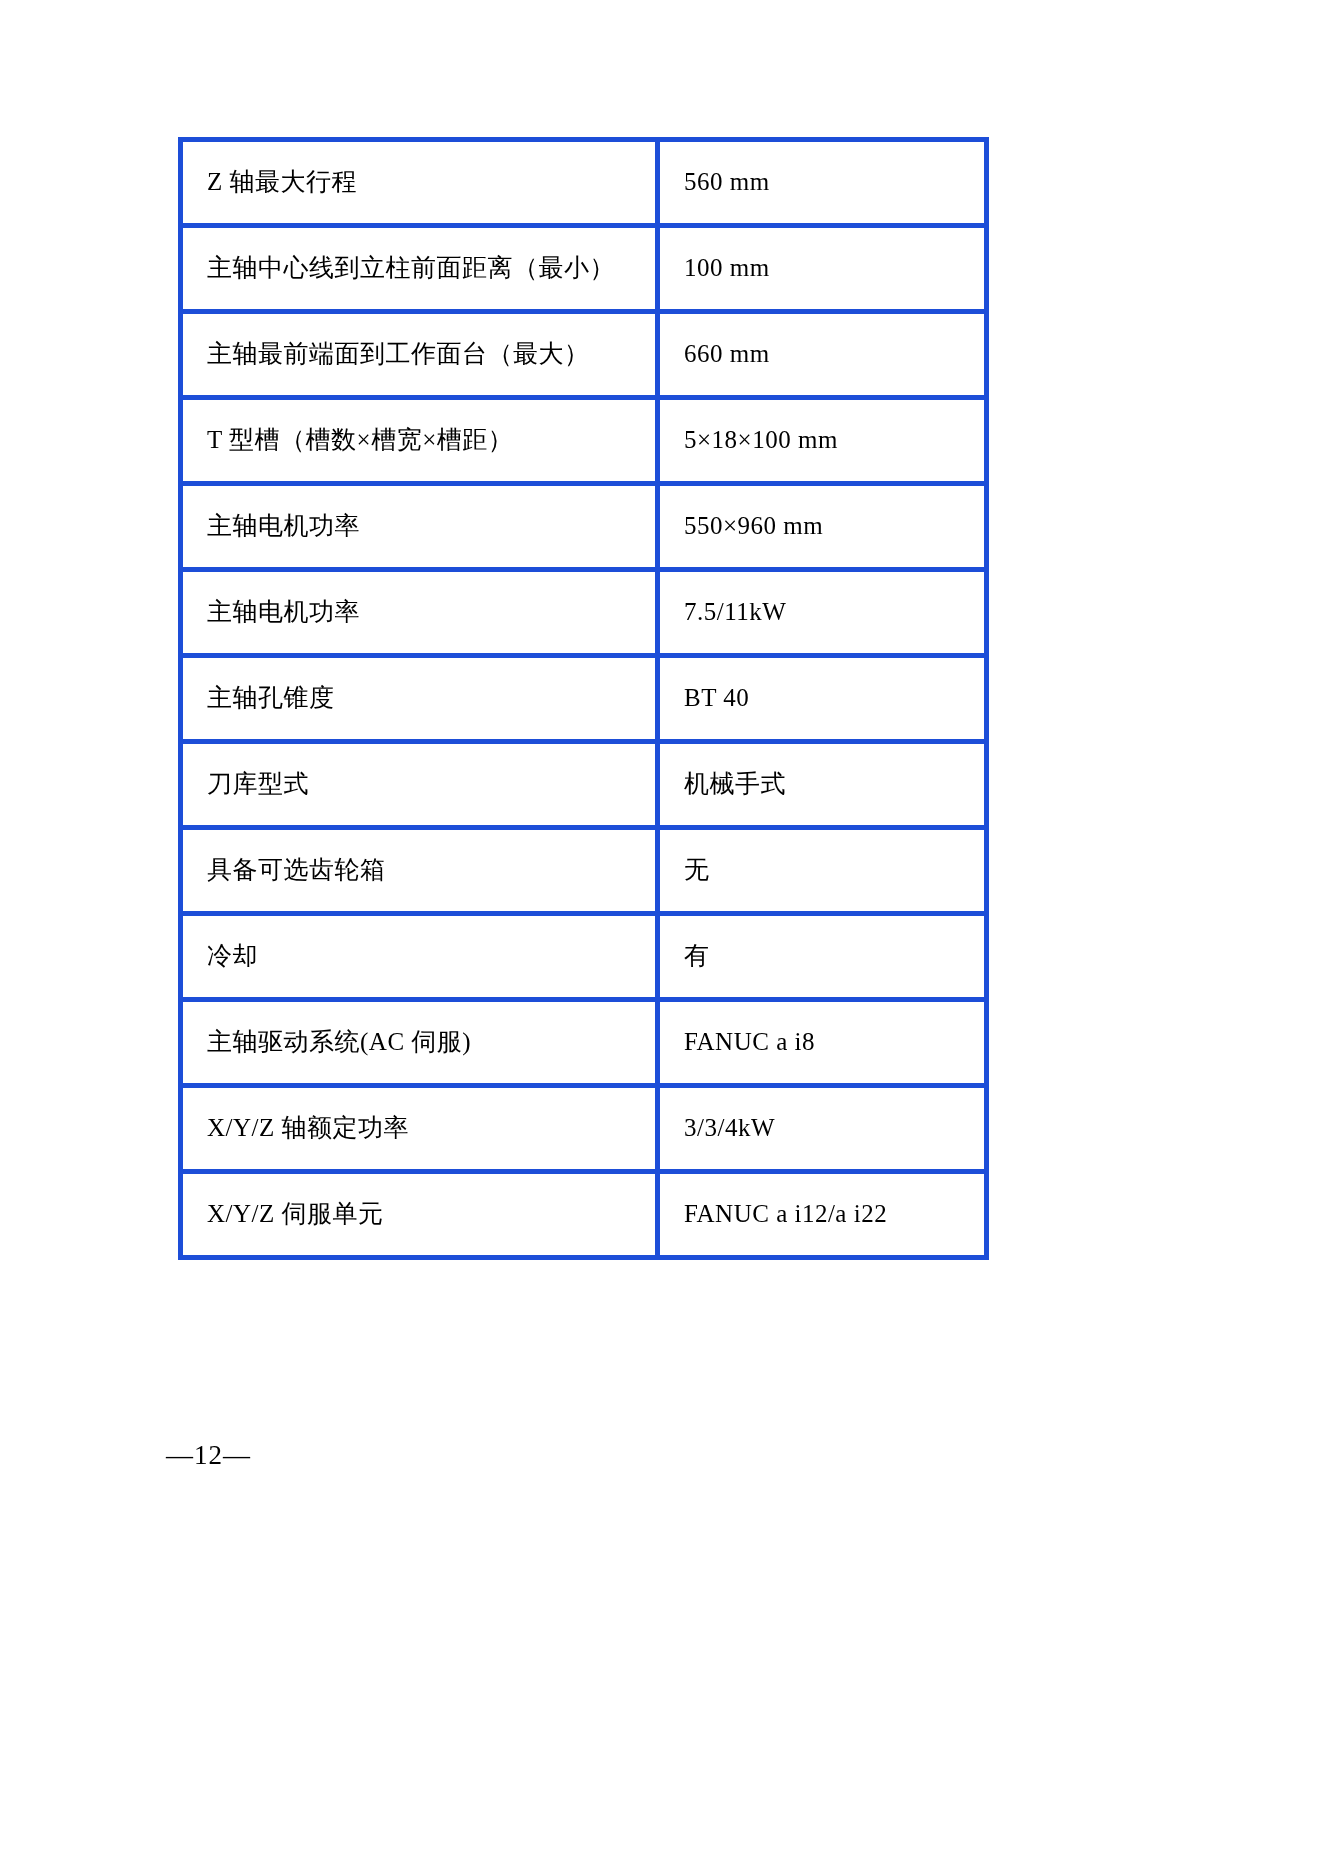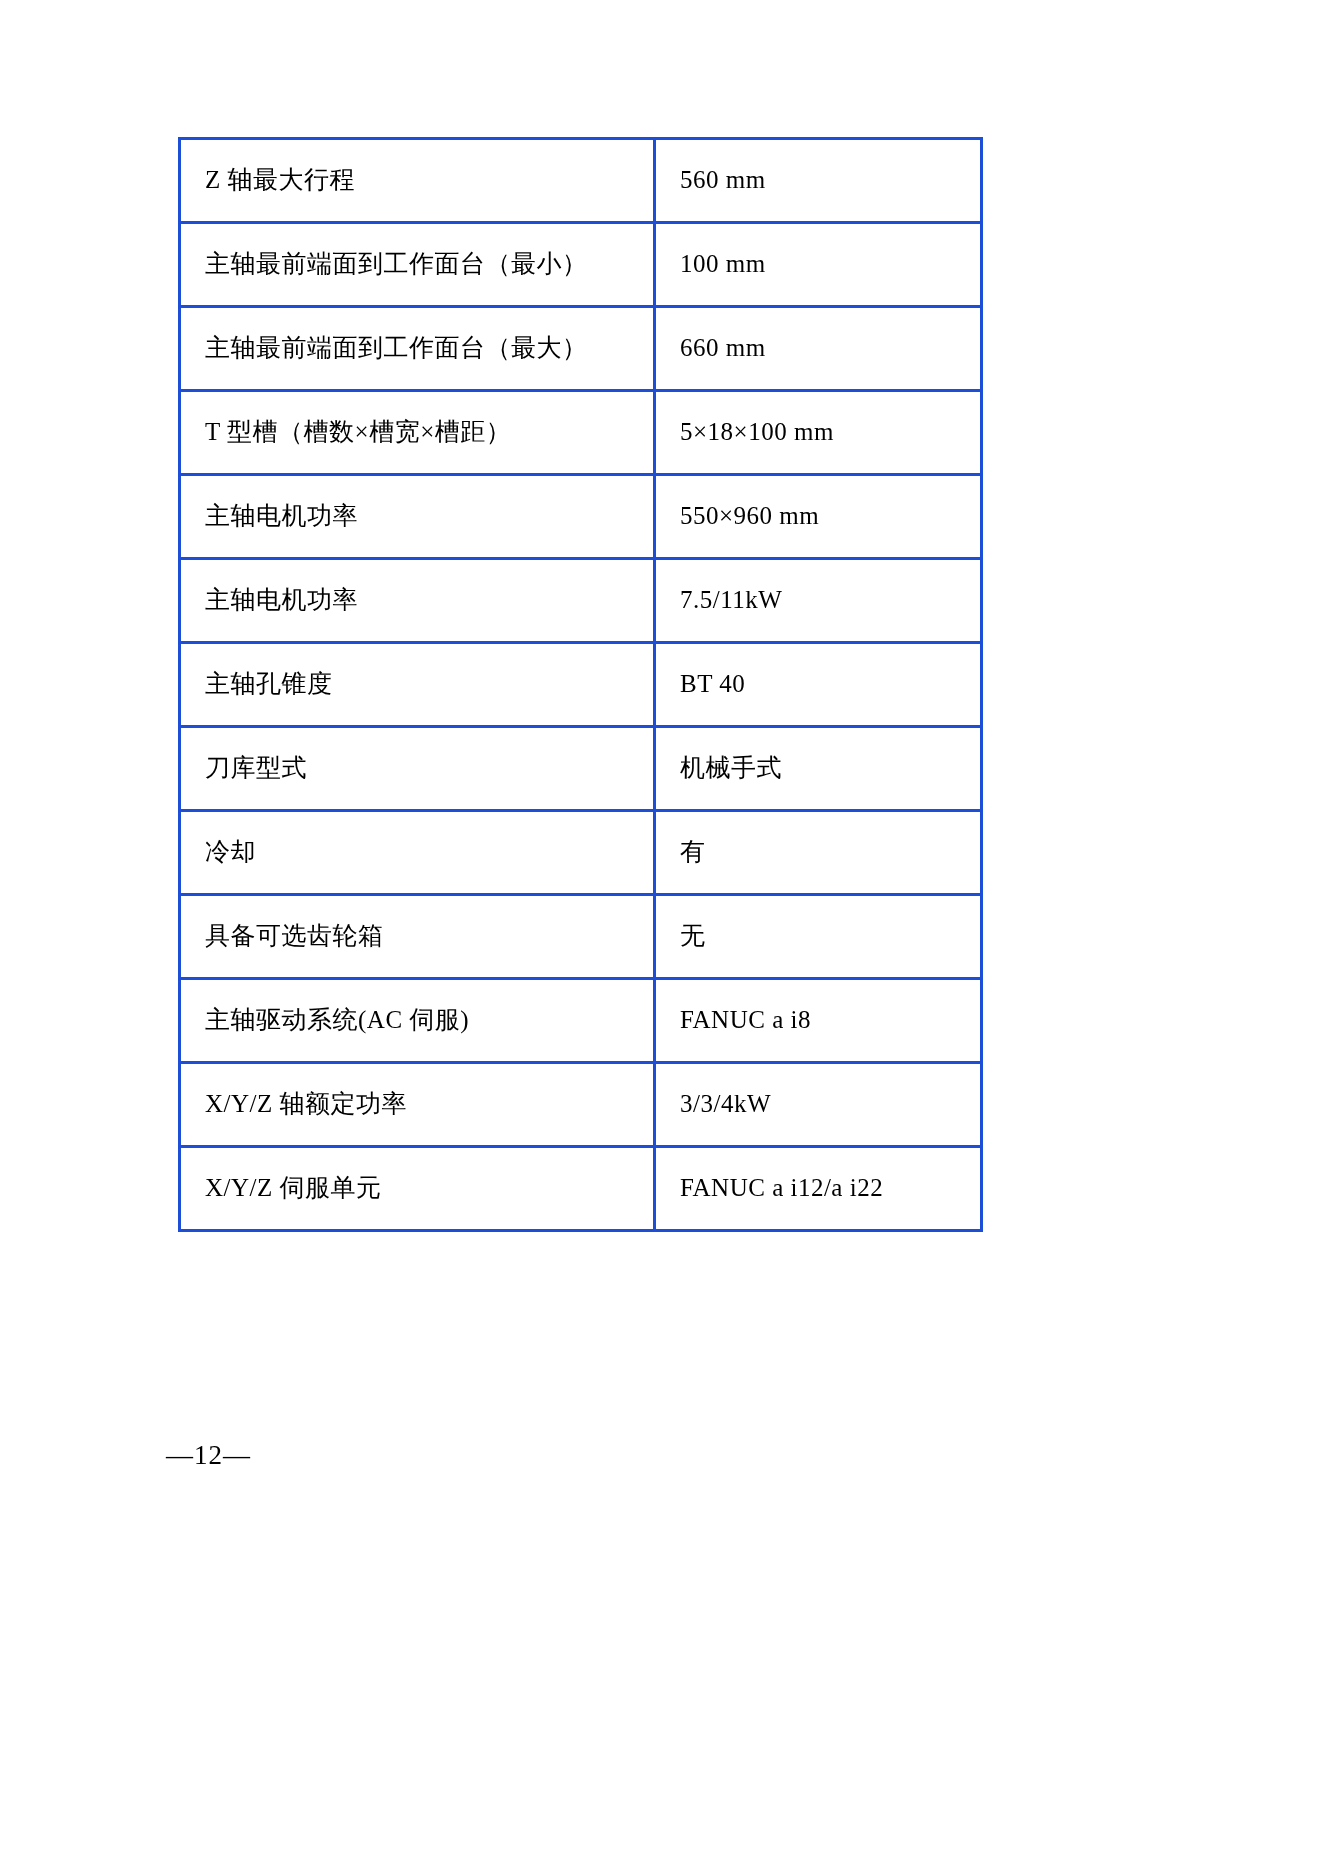--- a/index.html
+++ b/index.html
@@ -24,21 +24,21 @@
   }
   .spec-table {
     position: absolute;
     left: 178px;
     top: 137px;
     width: 750px;
     border-collapse: collapse;
     table-layout: fixed;
   }
   .spec-table td {
-    border: 3px solid #1d4ed8;
+    border: 5px solid #1d4ed8;
     height: 81px;
     padding: 0 0 0 24px;
     vertical-align: middle;
     font-size: 25px;
     letter-spacing: 0.5px;
     line-height: 1.3;
   }
   .spec-table td.col-param {
     width: 448px;
   }
@@ -63,21 +63,21 @@
 
 <div class="page">
 
   <table class="spec-table">
     <tbody>
       <tr>
         <td class="col-param cn">Z 轴最大行程</td>
         <td class="col-value">560 mm</td>
       </tr>
       <tr>
-        <td class="col-param cn">主轴最前端面到工作面台（最小）</td>
+        <td class="col-param cn">主轴中心线到立柱前面距离（最小）</td>
         <td class="col-value">100 mm</td>
       </tr>
       <tr>
         <td class="col-param cn">主轴最前端面到工作面台（最大）</td>
         <td class="col-value">660 mm</td>
       </tr>
       <tr>
         <td class="col-param cn">T 型槽（槽数×槽宽×槽距）</td>
         <td class="col-value">5×18×100 mm</td>
       </tr>
@@ -91,26 +91,26 @@
       </tr>
       <tr>
         <td class="col-param cn">主轴孔锥度</td>
         <td class="col-value">BT 40</td>
       </tr>
       <tr>
         <td class="col-param cn">刀库型式</td>
         <td class="col-value cn">机械手式</td>
       </tr>
       <tr>
+        <td class="col-param cn">具备可选齿轮箱</td>
+        <td class="col-value cn">无</td>
+      </tr>
+      <tr>
         <td class="col-param cn">冷却</td>
         <td class="col-value cn">有</td>
-      </tr>
-      <tr>
-        <td class="col-param cn">具备可选齿轮箱</td>
-        <td class="col-value cn">无</td>
       </tr>
       <tr>
         <td class="col-param cn">主轴驱动系统(AC 伺服)</td>
         <td class="col-value">FANUC a i8</td>
       </tr>
       <tr>
         <td class="col-param cn">X/Y/Z 轴额定功率</td>
         <td class="col-value">3/3/4kW</td>
       </tr>
       <tr>

